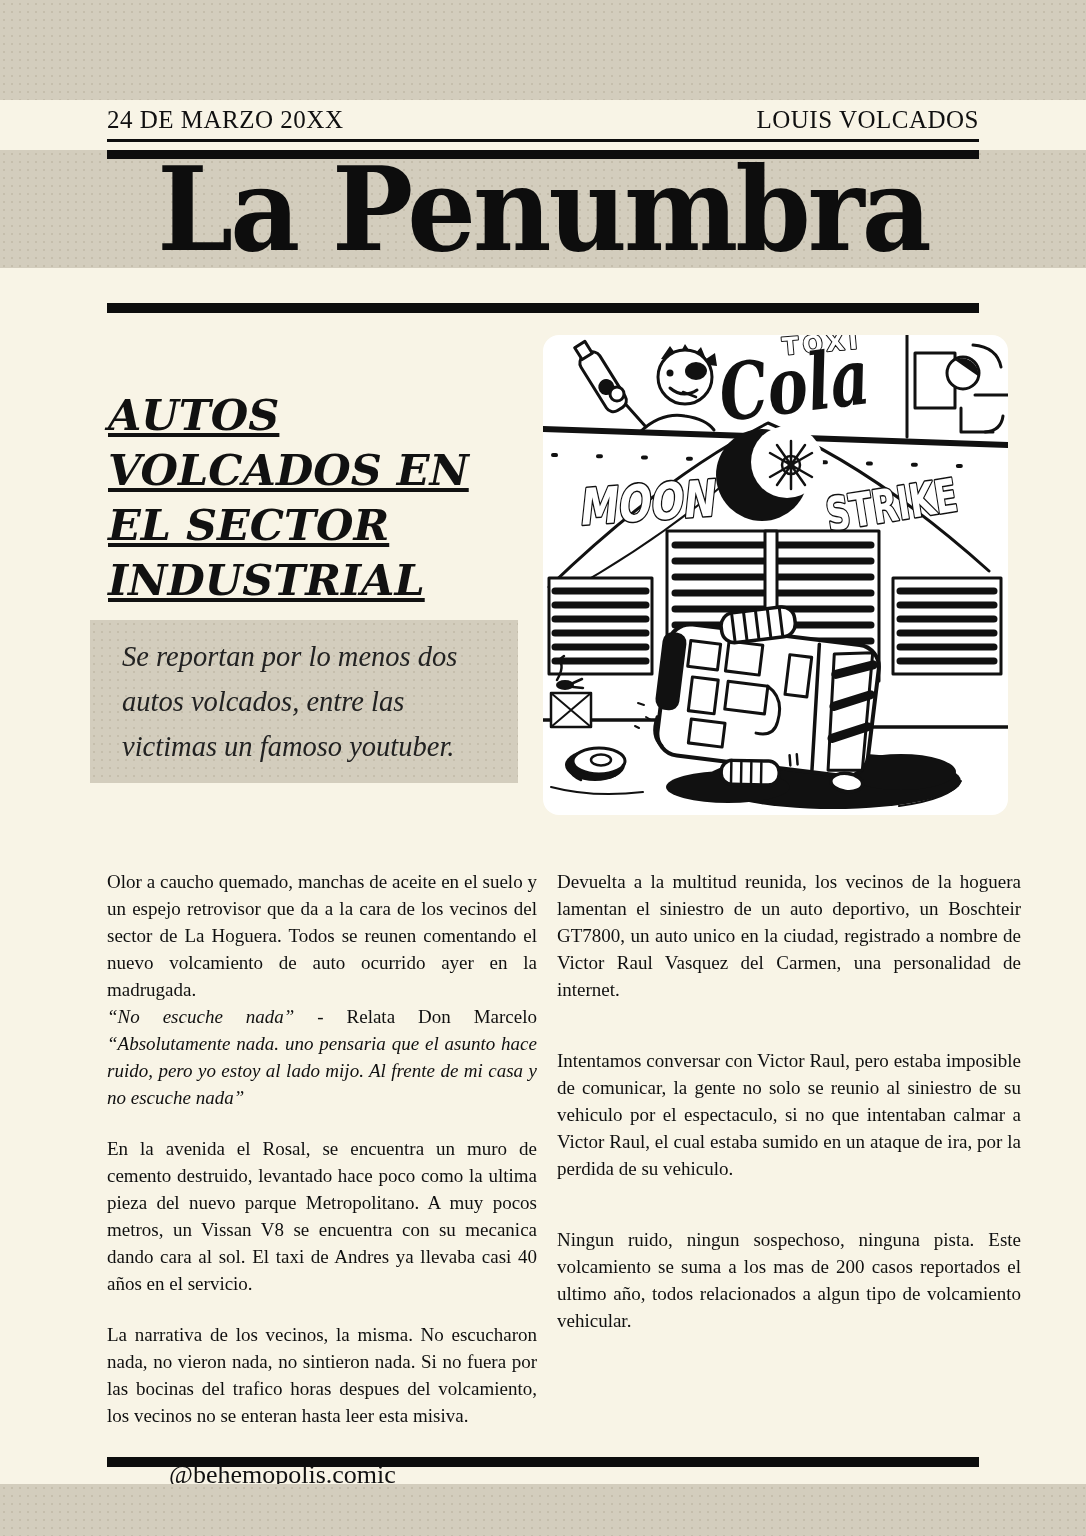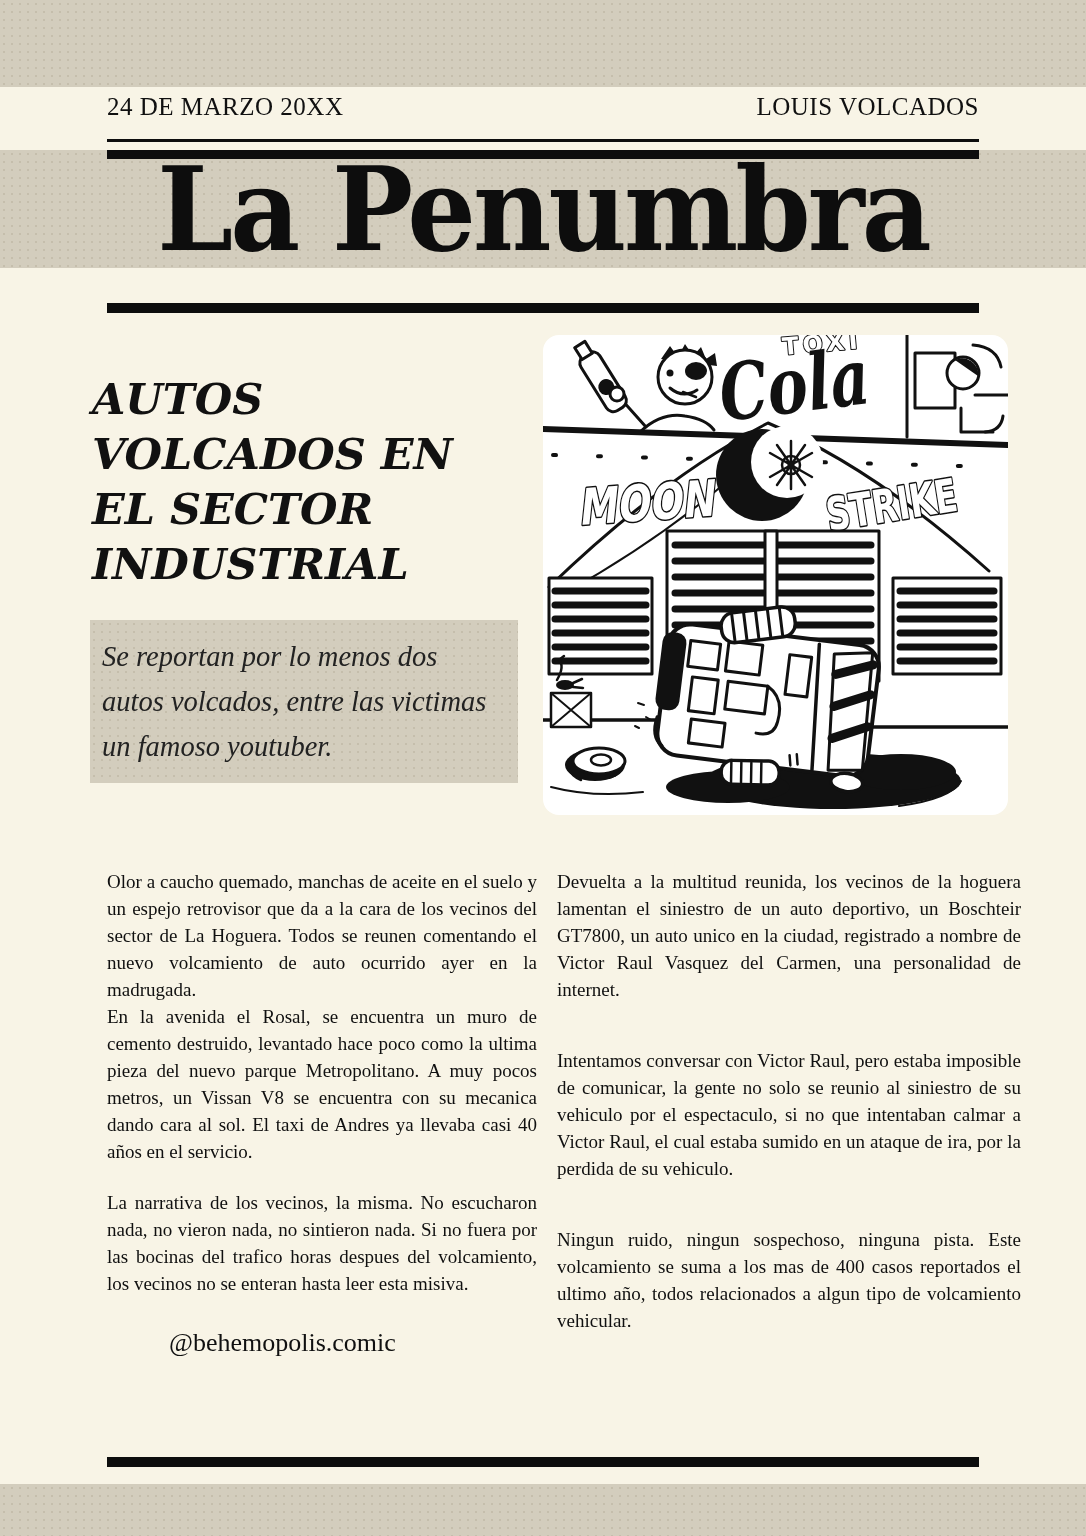--- a/index.html
+++ b/index.html
@@ -8,45 +8,45 @@
     background:#f8f4e6;color:#101010;overflow:hidden;
     font-family:"Liberation Serif",serif;
   }
   .tan{background:#d3cdbd;}
   .dots{
     background-image:radial-gradient(circle,rgba(140,130,105,.20) 1px,transparent 1.2px);
     background-size:8px 8px;
   }
   .band-top{position:absolute;left:0;top:0;width:1086px;height:100px;}
   .header-strip{
-    position:absolute;left:0;top:87px;width:1086px;height:50px;background:#f8f4e6;
+    position:absolute;left:0;top:100px;width:1086px;height:50px;background:#f8f4e6;
   }
   .header-inner{
     position:absolute;left:107px;top:6px;width:872px;display:flex;justify-content:space-between;
     font-size:25px;letter-spacing:.5px;
   }
   .rule-thin{position:absolute;left:107px;top:139px;width:872px;height:3px;background:#0d0d0d;}
   .rule-thick-top{position:absolute;left:107px;top:150px;width:872px;height:9px;background:#0d0d0d;z-index:3;}
   .band-masthead{position:absolute;left:0;top:150px;width:1086px;height:118px;display:flex;align-items:center;justify-content:center;}
   .masthead{
     margin:0;font-family:"DejaVu Serif",serif;font-weight:700;font-size:108px;line-height:1;
     letter-spacing:-3px;color:#0d0d0d;transform:scaleY(1.08);
   }
   .rule-thick-bottom{position:absolute;left:107px;top:303px;width:872px;height:10px;background:#0d0d0d;z-index:3;}
 
   .headline{
-    position:absolute;left:92px;top:372px;width:400px;margin:0;
+    position:absolute;left:92px;top:372px;width:400px;margin:16px;
     font-family:"DejaVu Serif",serif;font-style:italic;font-weight:700;
-    font-size:43px;line-height:55px;color:#111;
+    font-size:43px;line-height:55px;color:#111;text-decoration:underline;
   }
   .headline span{display:block;}
 
   .deck{
     position:absolute;left:90px;top:620px;width:428px;height:163px;box-sizing:border-box;
-    padding:14px 12px;font-style:italic;font-size:28.5px;line-height:45px;color:#222;
+    padding:14px 32px;font-style:italic;font-size:28.5px;line-height:45px;color:#222;
   }
 
   .illustration{
     position:absolute;left:543px;top:335px;width:465px;height:480px;margin:0;
     background:#ffffff;border-radius:16px;overflow:hidden;
   }
 
   .columns{position:absolute;left:107px;top:868px;width:914px;display:flex;gap:20px;}
   .col{font-size:19px;line-height:27px;text-align:justify;}
   .col-left{width:430px;}
@@ -212,27 +212,28 @@
           <path d="M26 433 q2 8 12 12 M80 430 q-2 9 -12 12" stroke-width="2.5"></path>
         </g>
         <path d="M8 452 q42 11 92 5" stroke-width="2"></path>
       </g>
     </svg>
   </figure>
 
   <div class="columns">
     <div class="col col-left">
       <p class="tight">Olor a caucho quemado, manchas de aceite en el suelo y un espejo retrovisor que da a la cara de los vecinos del sector de La Hoguera. Todos se reunen comentando el nuevo volcamiento de auto ocurrido ayer en la madrugada.</p>
+      <p><span class="quote-italic">“No escuche nada”</span> <span>- Relata Don Marcelo</span> <span class="quote-italic">“Absolutamente nada. uno pensaria que el asunto hace ruido, pero yo estoy al lado mijo. Al frente de mi casa y no escuche nada”</span></p>
       <p>En la avenida el Rosal, se encuentra un muro de cemento destruido, levantado hace poco como la ultima pieza del nuevo parque Metropolitano. A muy pocos metros, un Vissan V8 se encuentra con su mecanica dando cara al sol. El taxi de Andres ya llevaba casi 40 años en el servicio.</p>
       <p class="tight">La narrativa de los vecinos, la misma. No escucharon nada, no vieron nada, no sintieron nada. Si no fuera por las bocinas del trafico horas despues del volcamiento, los vecinos no se enteran hasta leer esta misiva.</p>
       <div class="handle">@behemopolis.comic</div>
     </div>
     <div class="col col-right">
       <p>Devuelta a la multitud reunida, los vecinos de la hoguera lamentan el siniestro de un auto deportivo, un Boschteir GT7800, un auto unico en la ciudad, registrado a nombre de Victor Raul Vasquez del Carmen, una personalidad de internet.</p>
       <p>Intentamos conversar con Victor Raul, pero estaba imposible de comunicar, la gente no solo se reunio al siniestro de su vehiculo por el espectaculo, si no que intentaban calmar a Victor Raul, el cual estaba sumido en un ataque de ira, por la perdida de su vehiculo.</p>
-      <p>Ningun ruido, ningun sospechoso, ninguna pista. Este volcamiento se suma a los mas de 400 casos reportados el ultimo año, todos relacionados a algun tipo de volcamiento vehicular.</p>
+      <p>Ningun ruido, ningun sospechoso, ninguna pista. Este volcamiento se suma a los mas de 200 casos reportados el ultimo año, todos relacionados a algun tipo de volcamiento vehicular.</p>
     </div>
   </div>
 
   <div class="rule-bottom"></div>
   <div class="band-bottom tan dots"></div>
 
 </div>
 
 </body></html>

